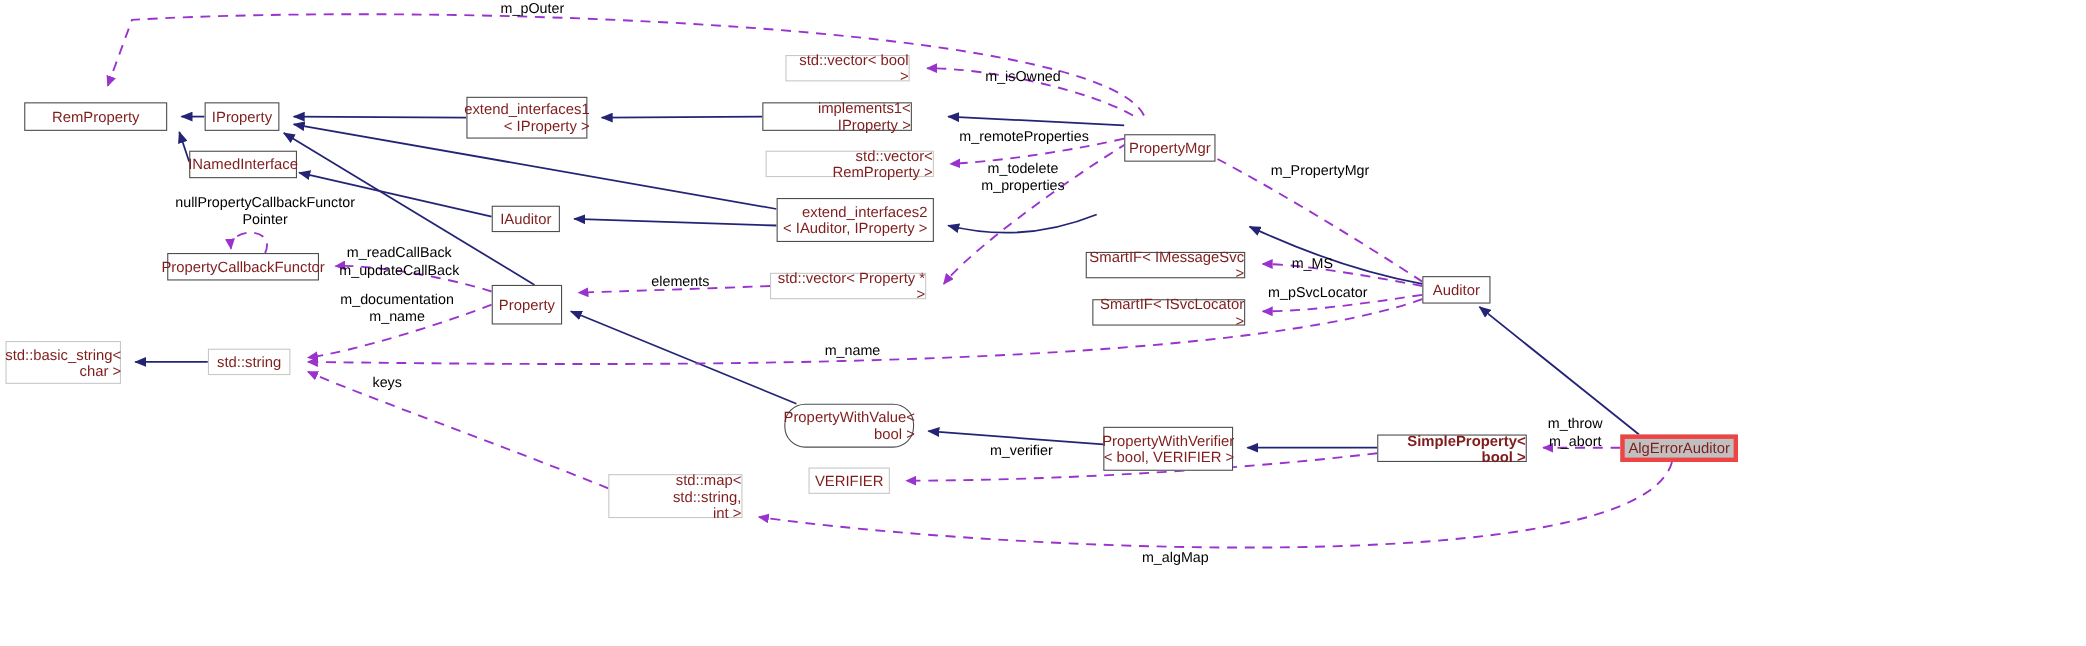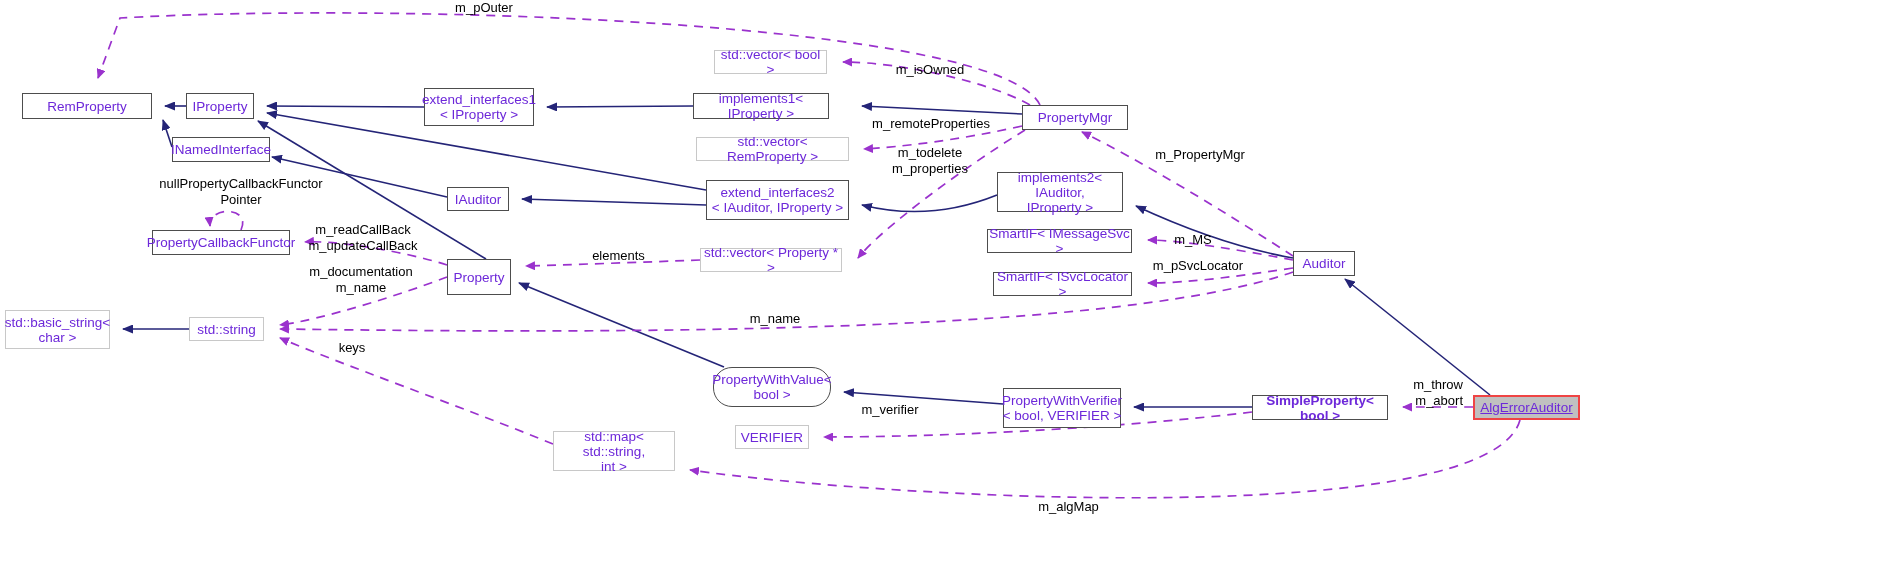--- a/index.html
+++ b/index.html
@@ -8,31 +8,31 @@
     width:1896px;height:587px;
     background:#ffffff;
     font-family:"Liberation Sans", sans-serif;
     overflow:hidden;
   }
   svg#edges{position:absolute;left:0;top:0;width:1896px;height:587px;}
   .node{
     position:absolute;
     box-sizing:border-box;
     display:flex;align-items:center;justify-content:center;
-    text-align:center;
+    text-align:right;
     font-size:13.5px;
-    color:#6d28d9;
+    color:#7f1d1d;
     line-height:15px;
     background:#ffffff;
     white-space:pre-line;
     z-index:5;
   }
   .node.solid{border:1px solid #4d4d4d;}
   .node.faint{border:1px solid #c8c8c8;}
-  .node.hl{background:#c0c0c0;border:2px solid #ef4444;text-decoration:underline;}
+  .node.hl{background:#c0c0c0;border:4px solid #ef4444;}
   .edge-label{
     position:absolute;
     font-size:13px;
     color:#000000;
     line-height:16px;
     text-align:center;
     white-space:pre-line;
     z-index:6;
     background:transparent;
   }
@@ -101,23 +101,21 @@
   <div class="node solid" style="left:447px;top:259px;width:64px;height:36px;">Property</div>
   <div class="node faint" style="left:5px;top:310px;width:105px;height:39px;">std::basic_string&lt;
 char &gt;</div>
   <div class="node faint" style="left:189px;top:317px;width:75px;height:24px;">std::string</div>
   <div class="node faint" style="left:714px;top:50px;width:113px;height:24px;">std::vector&lt; bool &gt;</div>
   <div class="node solid" style="left:693px;top:93px;width:136px;height:26px;">implements1&lt; IProperty &gt;</div>
   <div class="node faint" style="left:696px;top:137px;width:153px;height:24px;">std::vector&lt; RemProperty &gt;</div>
   <div class="node solid" style="left:706px;top:180px;width:143px;height:40px;">extend_interfaces2
 &lt; IAuditor, IProperty &gt;</div>
   <div class="node faint" style="left:700px;top:248px;width:142px;height:24px;">std::vector&lt; Property * &gt;</div>
-  <div class="node solid" style="left:1022px;top:105px;width:106px;height:25px;">PropertyMgr</div>
-  <div class="node solid" style="left:997px;top:172px;width:126px;height:40px;">implements2&lt; IAuditor,
-IProperty &gt;</div>
+  <div class="node solid" style="left:1022px;top:122px;width:83px;height:25px;">PropertyMgr</div>
   <div class="node solid" style="left:987px;top:229px;width:145px;height:24px;">SmartIF&lt; IMessageSvc &gt;</div>
   <div class="node solid" style="left:993px;top:272px;width:139px;height:24px;">SmartIF&lt; ISvcLocator &gt;</div>
   <div class="node solid" style="left:1293px;top:251px;width:62px;height:25px;">Auditor</div>
   <div class="node solid" style="left:713px;top:367px;width:118px;height:40px;border-radius:19px;">PropertyWithValue&lt;
 bool &gt;</div>
   <div class="node solid" style="left:1003px;top:388px;width:118px;height:40px;">PropertyWithVerifier
 &lt; bool, VERIFIER &gt;</div>
   <div class="node solid" style="left:1252px;top:395px;width:136px;height:25px;font-weight:bold;">SimpleProperty&lt; bool &gt;</div>
   <div class="node faint" style="left:735px;top:425px;width:74px;height:24px;">VERIFIER</div>
   <div class="node faint" style="left:553px;top:431px;width:122px;height:40px;">std::map&lt; std::string,
@@ -134,18 +132,18 @@
 Pointer</div>
   <div class="edge-label" style="left:298px;top:222px;width:130px;">m_readCallBack
 m_updateCallBack</div>
   <div class="edge-label" style="left:586px;top:248px;width:65px;">elements</div>
   <div class="edge-label" style="left:1168px;top:232px;width:50px;">m_MS</div>
   <div class="edge-label" style="left:296px;top:264px;width:130px;">m_documentation
 m_name</div>
   <div class="edge-label" style="left:1148px;top:258px;width:100px;">m_pSvcLocator</div>
   <div class="edge-label" style="left:744px;top:311px;width:62px;">m_name</div>
   <div class="edge-label" style="left:332px;top:340px;width:40px;">keys</div>
-  <div class="edge-label" style="left:1401px;top:377px;width:62px;text-align:right;">m_throw
+  <div class="edge-label" style="left:1401px;top:377px;width:62px;text-align:center;">m_throw
 m_abort</div>
-  <div class="edge-label" style="left:855px;top:402px;width:70px;">m_verifier</div>
+  <div class="edge-label" style="left:887px;top:402px;width:70px;text-align:right;">m_verifier</div>
   <div class="edge-label" style="left:1031px;top:463px;width:75px;margin-top:36px;">m_algMap</div>
 
 </div>
 
 </body></html>

